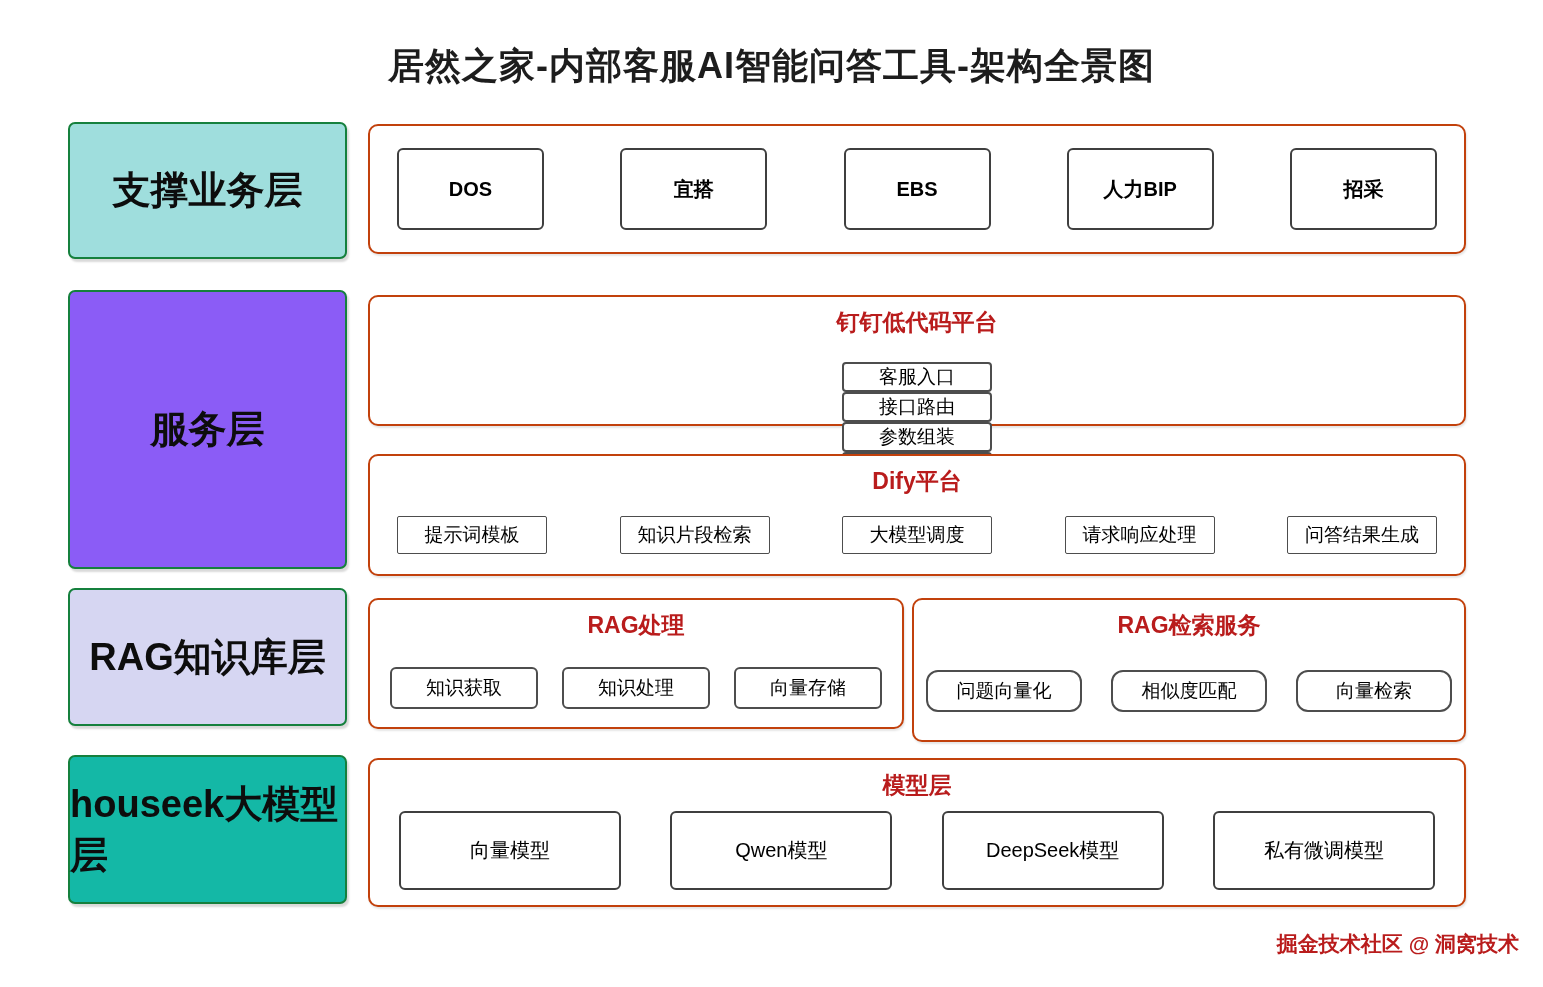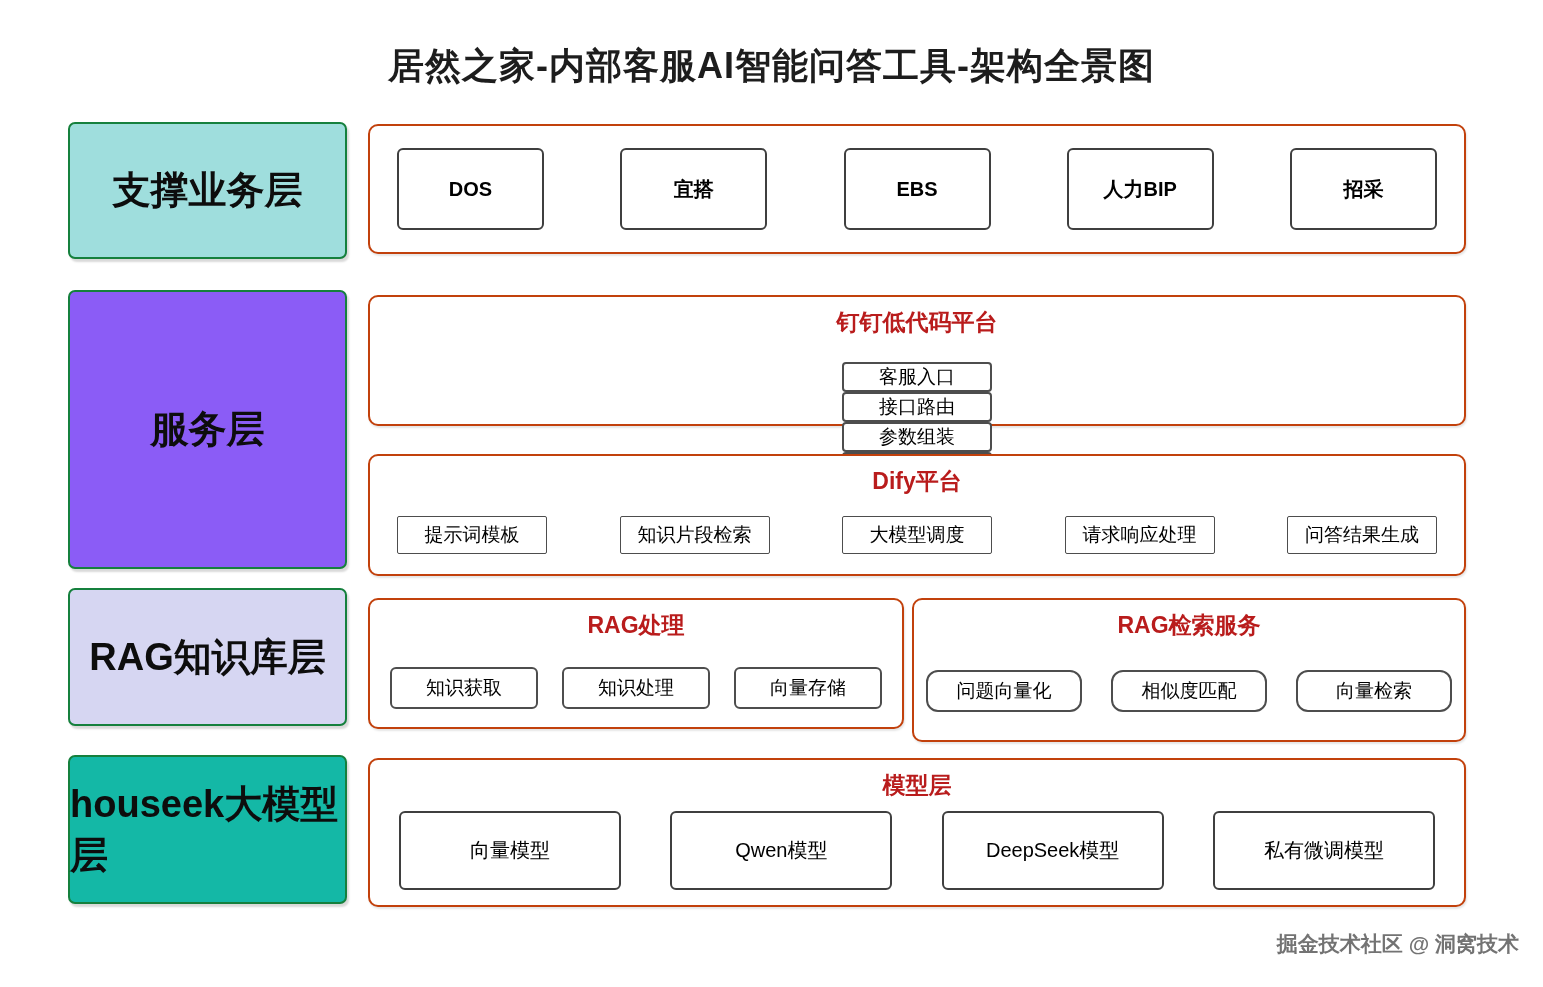--- a/index.html
+++ b/index.html
@@ -49,21 +49,21 @@
         font-size:19px;color:#000;height:100%;min-width:150px;padding:0 10px;box-sizing:border-box;}
   .c-dingtalk .noderow{bottom:20px;height:42px;padding:0 27px;flex-direction:column;}
   .c-dify .noderow{bottom:20px;height:38px;padding:0 27px;}
   .c-dify .chip{border-width:1.5px;border-radius:2px;}
   .c-ragproc .noderow{bottom:18px;height:42px;padding:0 20px;}
   .c-ragproc .chip{min-width:148px;border-radius:6px;}
   .c-ragretr .noderow{bottom:28px;height:42px;padding:0 12px;}
   .c-ragretr .chip{min-width:156px;border-radius:12px;}
 
   .watermark{position:absolute;right:24px;top:930px;font-size:21px;font-weight:bold;
-             color:#737373;text-shadow:1px 1px 0 #ffffff, 2px 2px 1px rgba(255,255,255,0.8);}
+             color:#b91c1c;text-shadow:1px 1px 0 #ffffff, 2px 2px 1px rgba(255,255,255,0.8);}
 </style>
 </head>
 <body>
 
 <div class="canvas">
 
   <div class="title">居然之家-内部客服AI智能问答工具-架构全景图</div>
 
   <div class="layer-box layer-support">
     <span>支撑业务层</span>

